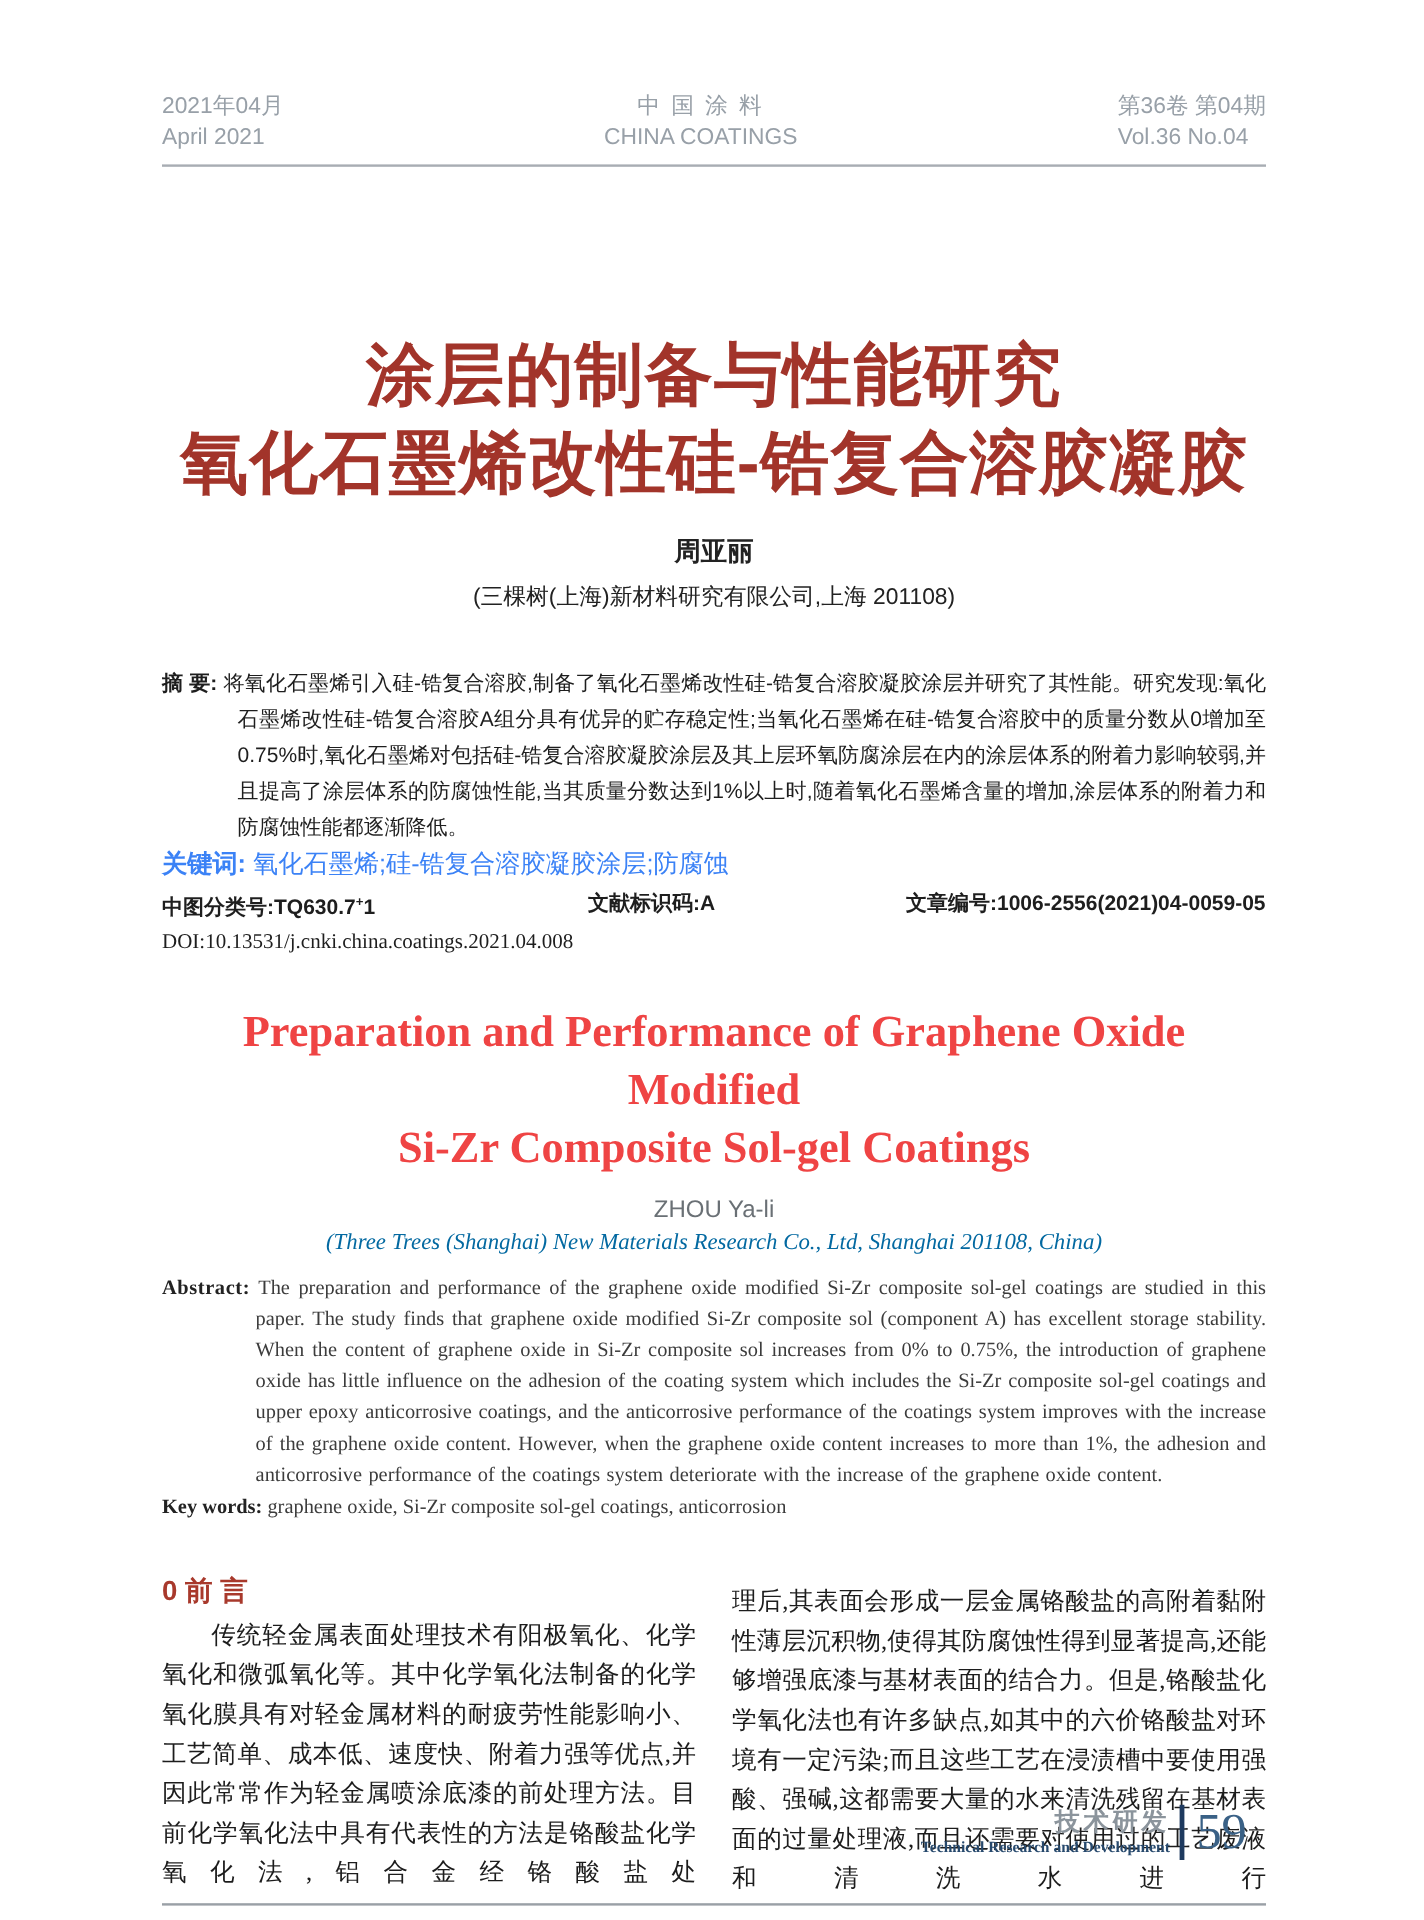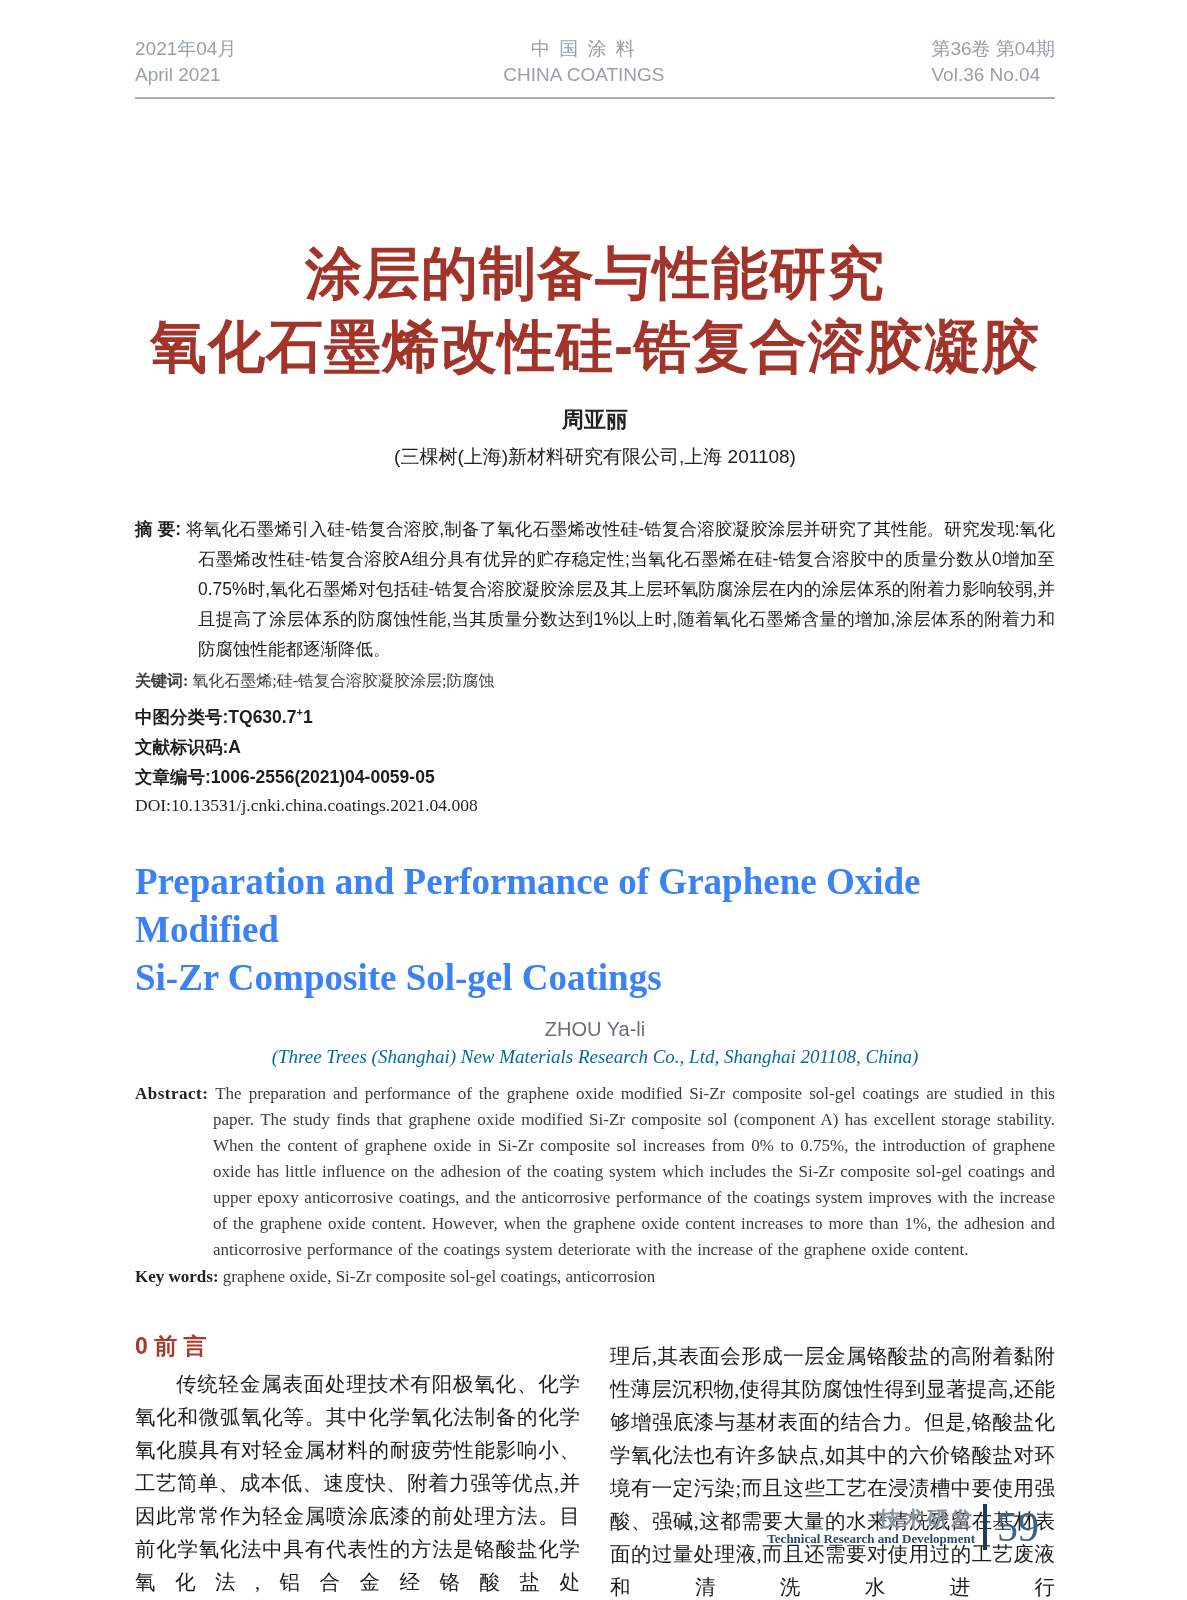--- a/index.html
+++ b/index.html
@@ -9,47 +9,47 @@
     margin:0 auto;
     background:#ffffff;
     overflow:hidden;
     font-family:"Liberation Sans", sans-serif;
     color:#262626;
     box-sizing:border-box;
   }
   .content{padding:0 132px 0 135px;}
 
   
-  .hdr{display:flex;justify-content:space-between;padding-top:36px;color:#98a0a8;}
+  .hdr{display:flex;justify-content:space-between;padding-top:76px;color:#98a0a8;}
   .hdr .col{line-height:26px;font-size:19px;}
   .hdr .c{text-align:center;letter-spacing:2px;}
   .hdr .r{text-align:left;}
   .hdr .en{letter-spacing:0;}
   .hdr-rule{border-bottom:2px solid #a8adb3;margin-top:9px;}
 
   
   .title-cn{margin-top:138px;text-align:center;color:#a2342a;font-weight:bold;
     font-size:57px;line-height:73px;letter-spacing:1px;}
   .author-cn{margin-top:22px;text-align:center;font-size:22px;font-weight:bold;color:#222;}
   .affil-cn{margin-top:9px;text-align:center;font-size:19px;color:#222;}
 
   
   .abstract-cn{margin-top:44px;font-size:17.5px;line-height:30px;text-align:justify;
     padding-left:63px;text-indent:-63px;color:#1e1e1e;}
   .abstract-cn b,.kw-cn b{font-weight:bold;}
-  .kw-cn{margin-top:2px;font-size:16px;line-height:30px;color:#404040;font-family:Liberation Serif, serif;}
-  .meta-row{display:flex;margin-top:1px;font-size:17.5px;line-height:30px;color:#1e1e1e;font-weight:600;flex-direction:column;}
+  .kw-cn{margin-top:2px;font-size:21px;line-height:30px;color:#3b82f6;}
+  .meta-row{display:flex;margin-top:1px;font-size:17.5px;line-height:30px;color:#1e1e1e;font-weight:600;}
   .meta-row .m1{width:355px;}
   .meta-row .m2{width:265px;}
   .meta-row .m3{flex:1;}
   .meta-row sup{font-size:11px;}
   .doi{margin-top:3px;font-family:"Liberation Serif", serif;font-size:17.5px;color:#1e1e1e;}
 
   
-  .title-en{margin-top:42px;color:#3b82f6;font-weight:bold;
+  .title-en{margin-top:42px;text-align:center;color:#ef4444;font-weight:bold;
     font-family:"Liberation Serif", serif;font-size:37px;line-height:48px;}
   .author-en{margin-top:16px;text-align:center;color:#6a7075;font-size:20px;}
   .affil-en{margin-top:5px;text-align:center;font-family:"Liberation Serif", serif;
     font-style:italic;font-size:19px;color:#0369a1;}
   .abstract-en{margin-top:13px;font-family:"Liberation Serif", serif;font-size:17px;
     line-height:26px;text-align:justify;padding-left:78px;text-indent:-78px;color:#3c3c3c;
     word-spacing:1px;}
   .abstract-en b{font-weight:bold;color:#222;letter-spacing:0.5px;}
   .kw-en{margin-top:1px;font-family:"Liberation Serif", serif;font-size:17px;line-height:26px;color:#3c3c3c;}
   .kw-en b{font-weight:bold;color:#222;}

